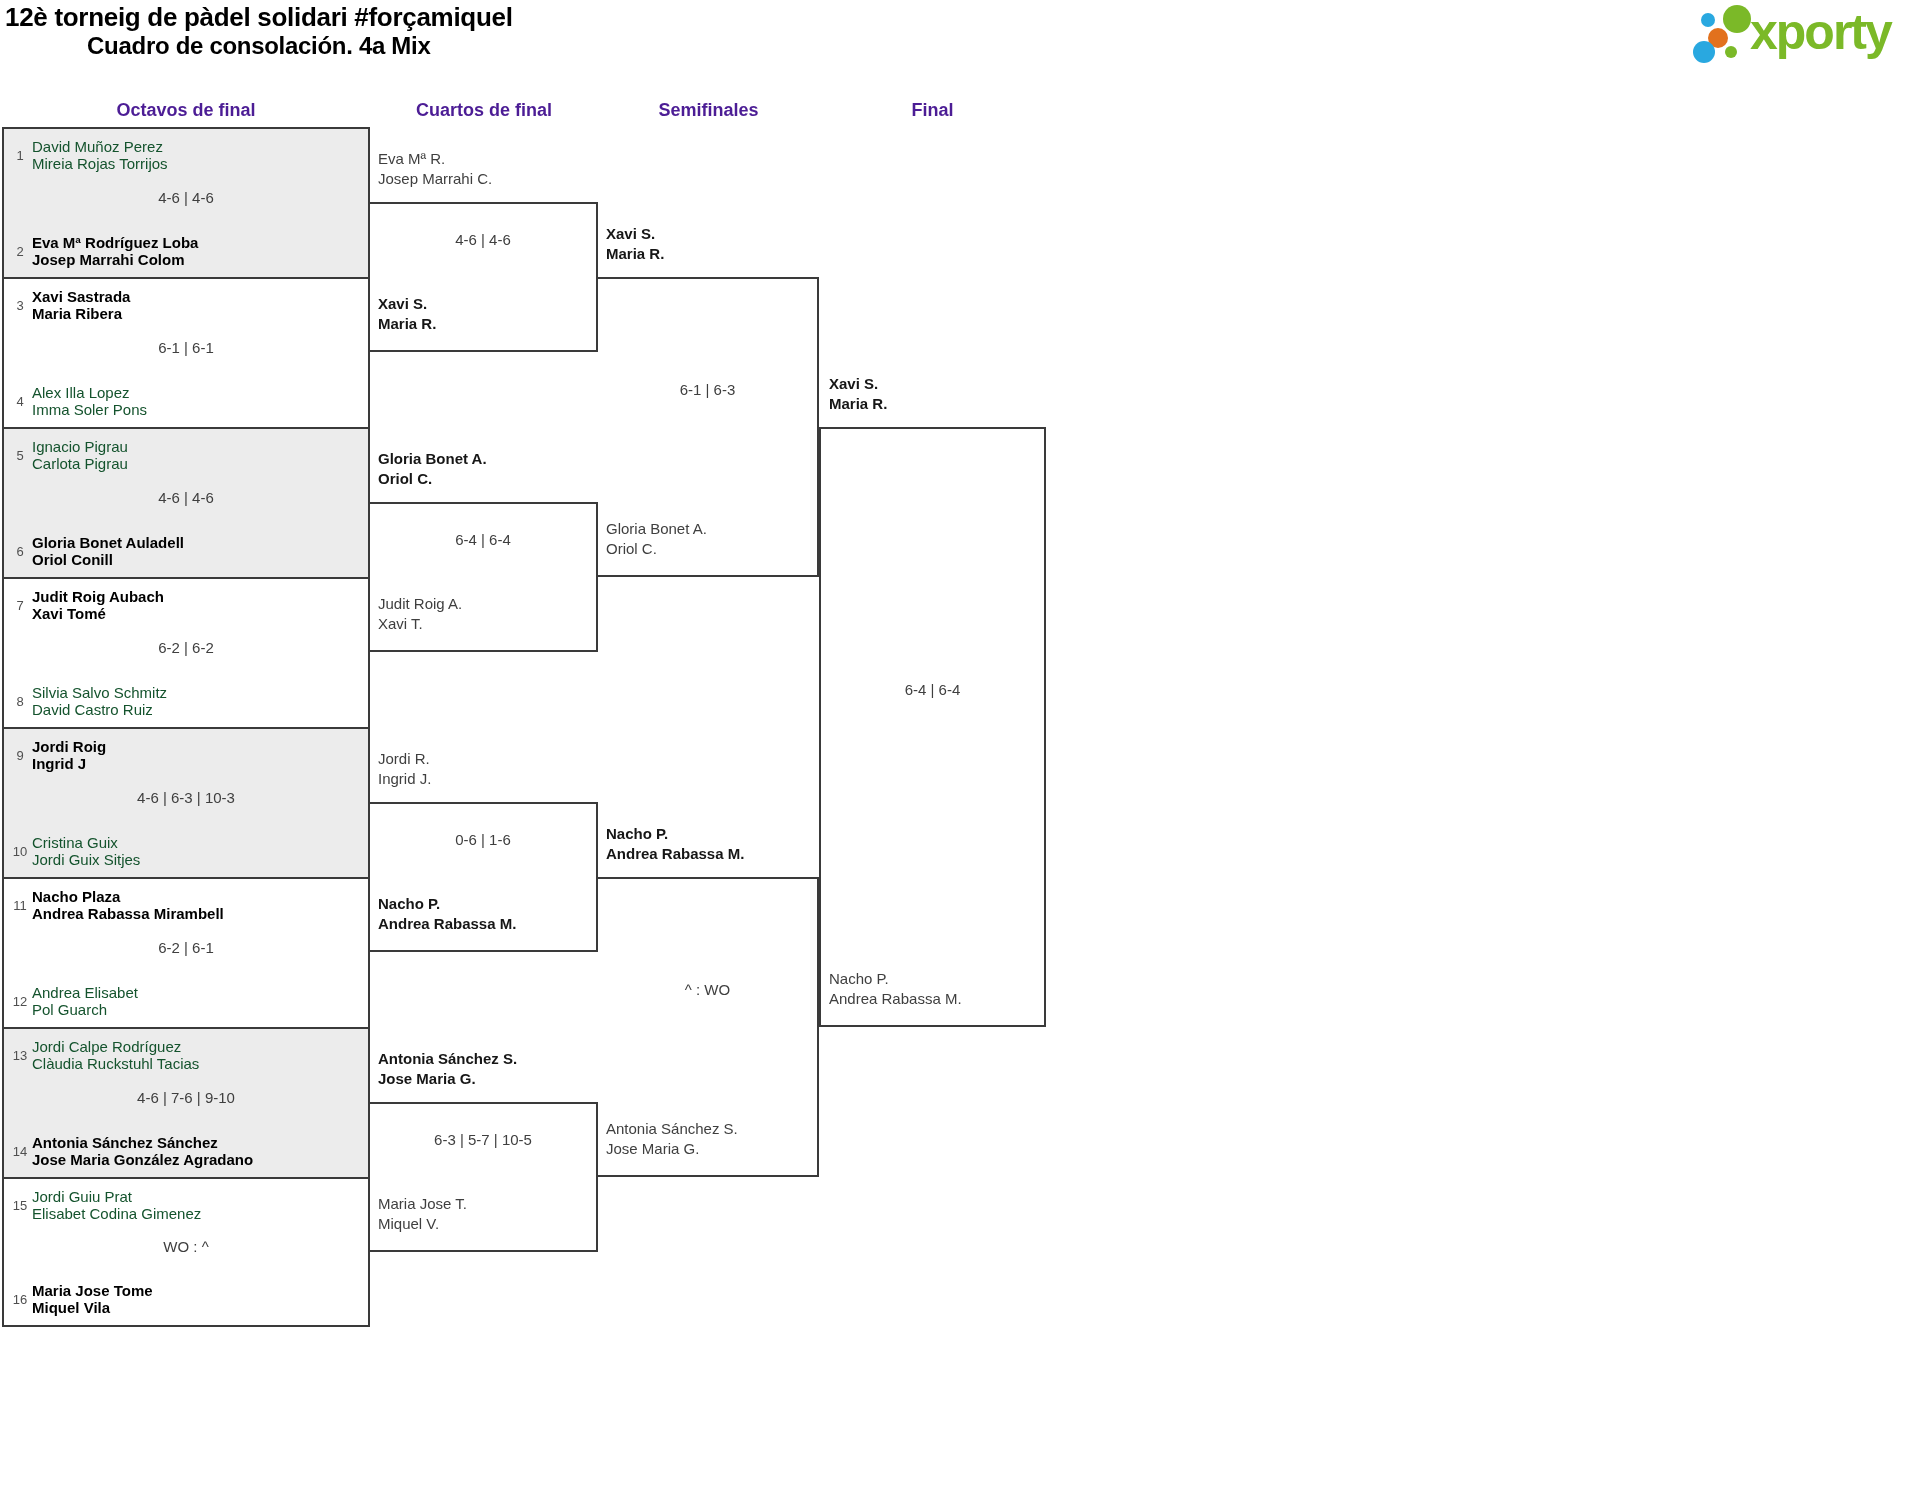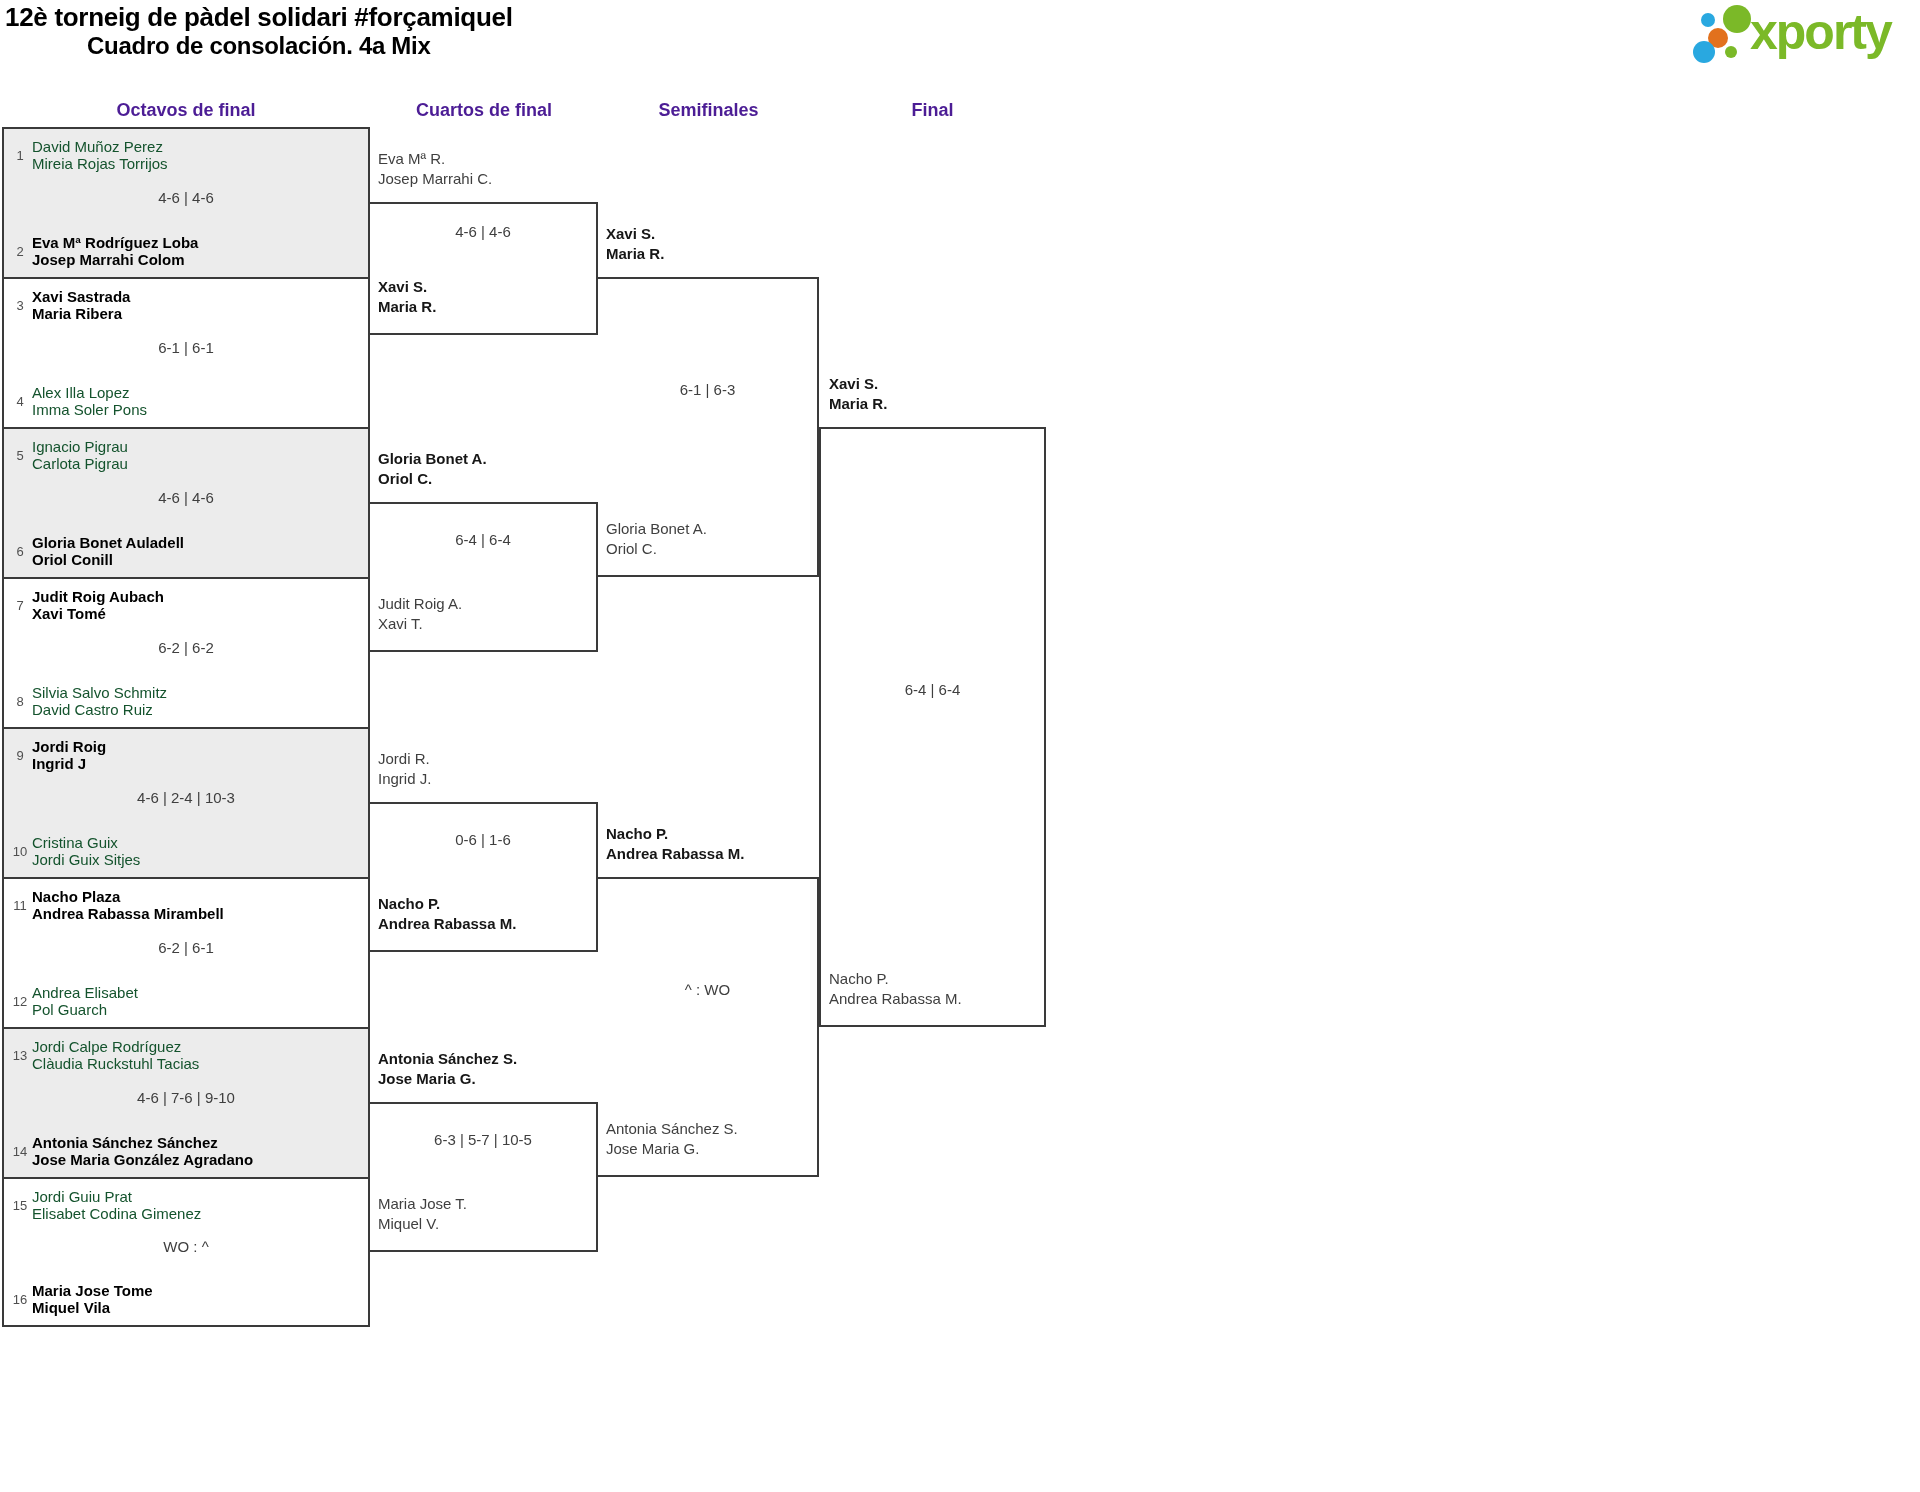--- a/index.html
+++ b/index.html
@@ -119,21 +119,21 @@
       <span class="seed">8</span>
       <span class="nm"><span>Silvia Salvo Schmitz</span><br><span>David Castro Ruiz</span></span>
     </div>
   </div>
 
   <div class="obox shade" style="top:727px;">
     <div class="oteam t win">
       <span class="seed">9</span>
       <span class="nm"><span>Jordi Roig</span><br><span>Ingrid J</span></span>
     </div>
-    <div class="osc">4-6 | 2-4 | 10-3</div>
+    <div class="osc">4-6 | 6-3 | 10-3</div>
     <div class="oteam b">
       <span class="seed">10</span>
       <span class="nm"><span>Cristina Guix</span><br><span>Jordi Guix Sitjes</span></span>
     </div>
   </div>
 
   <div class="obox" style="top:877px;">
     <div class="oteam t win">
       <span class="seed">11</span>
       <span class="nm"><span>Nacho Plaza</span><br><span>Andrea Rabassa Mirambell</span></span>
@@ -162,21 +162,21 @@
       <span class="seed">15</span>
       <span class="nm"><span>Jordi Guiu Prat</span><br><span>Elisabet Codina Gimenez</span></span>
     </div>
     <div class="osc">WO : ^</div>
     <div class="oteam b win">
       <span class="seed">16</span>
       <span class="nm"><span>Maria Jose Tome</span><br><span>Miquel Vila</span></span>
     </div>
   </div>
 
-  <div class="match" style="left:370px;top:202px;width:228px;height:133px;">
+  <div class="match" style="left:370px;top:202px;width:228px;height:150px;">
     <div class="lbl top"><span>Eva Mª R.</span><br><span>Josep Marrahi C.</span></div>
     <div class="msc">4-6 | 4-6</div>
     <div class="lbl bot win"><span>Xavi S.</span><br><span>Maria R.</span></div>
   </div>
 
   <div class="match" style="left:370px;top:502px;width:228px;height:150px;">
     <div class="lbl top win"><span>Gloria Bonet A.</span><br><span>Oriol C.</span></div>
     <div class="msc">6-4 | 6-4</div>
     <div class="lbl bot"><span>Judit Roig A.</span><br><span>Xavi T.</span></div>
   </div>

